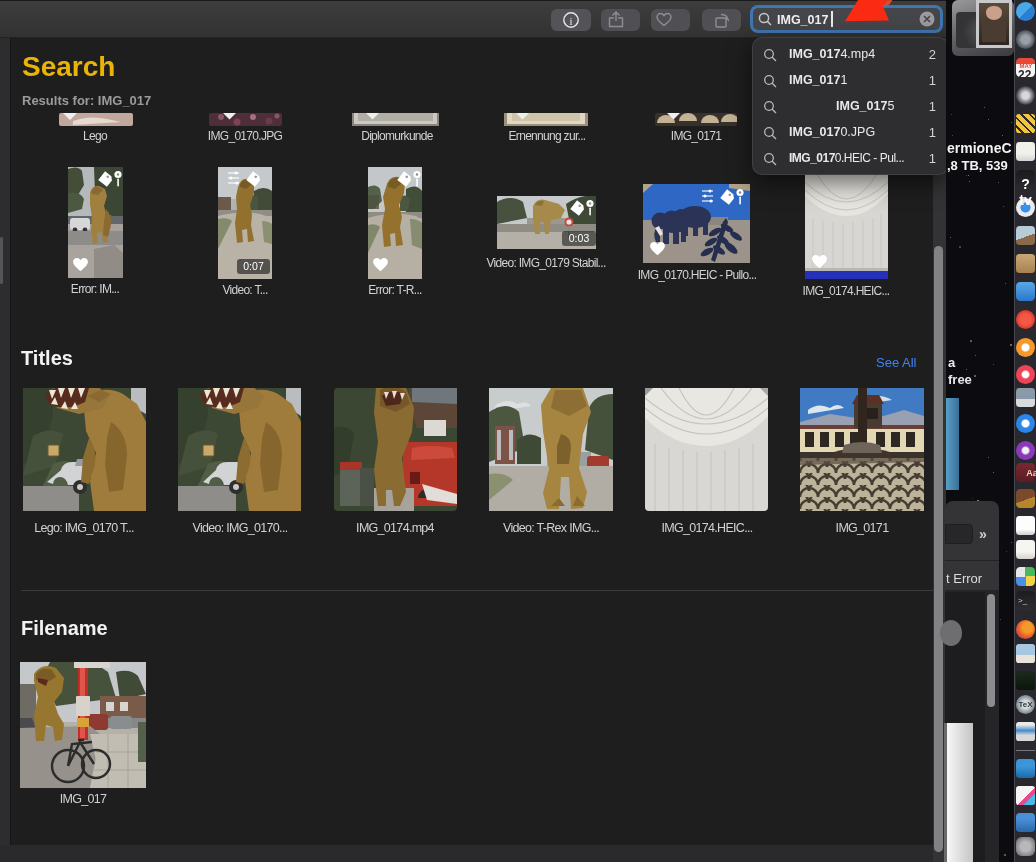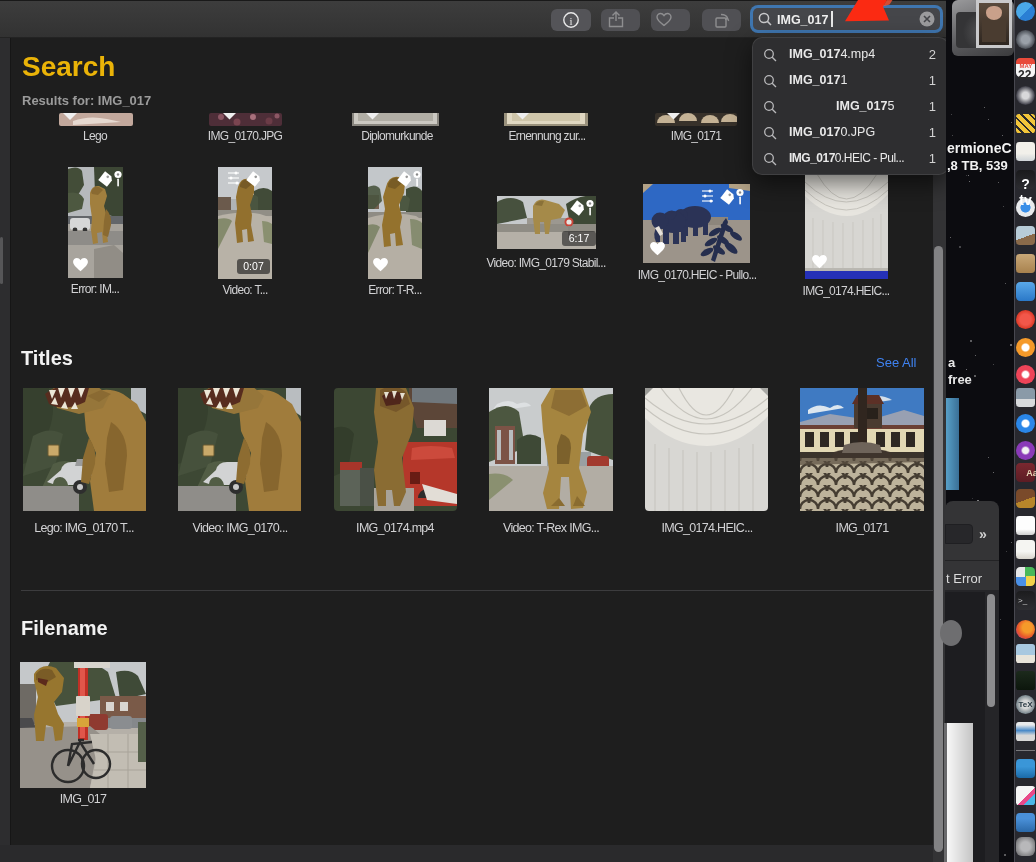--- a/index.html
+++ b/index.html
@@ -206,21 +206,21 @@
     </svg>
 <svg class="abs" style="left:550px;top:198px;" width="48" height="28" viewBox="0 0 48 28">
       <g transform="translate(28,10) rotate(38)">
         <path d="M-5.5 -5.5 h8 l3 3 v8 h-11 z" fill="#fff"></path>
         <circle cx="0" cy="-2.8" r="1.3" fill="#999"></circle>
       </g>
       <circle cx="40" cy="5.5" r="3.6" fill="#fff"></circle>
       <circle cx="40" cy="5.5" r="1.2" fill="#888"></circle>
       <rect x="39.3" y="9.5" width="1.6" height="8" rx="0.8" fill="#fff"></rect>
     </svg>
-<div class="abs" style="left:562px;top:231px;width:34px;height:15px;background:rgba(30,30,30,0.6);border-radius:3px;color:#fff;font-size:10.5px;text-align:center;line-height:15px;">6:17</div>
+<div class="abs" style="left:562px;top:231px;width:34px;height:15px;background:rgba(30,30,30,0.6);border-radius:3px;color:#fff;font-size:10.5px;text-align:center;line-height:15px;">0:03</div>
 <div class="lbl" style="left:466px;top:256px;width:160px;">Video: IMG_0179 Stabil...</div>
 
 
 <svg class="abs" style="left:643px;top:184px;" width="107" height="79" viewBox="0 0 107 79">
       <rect width="107" height="79" rx="2" fill="#9c948a"></rect>
       <rect width="107" height="36" fill="#2e68c4"></rect>
       <path d="M0 0 h10 l-10 9z" fill="#b3a286"></path>
       <path d="M86 0 h21 v7 l-21 -3z" fill="#b3a286"></path>
       <path d="M0 36 h107 v43 h-107z" fill="#9c948a"></path>
       <path d="M30 33 h55 v8 h-55z" fill="#8d867c"></path>

